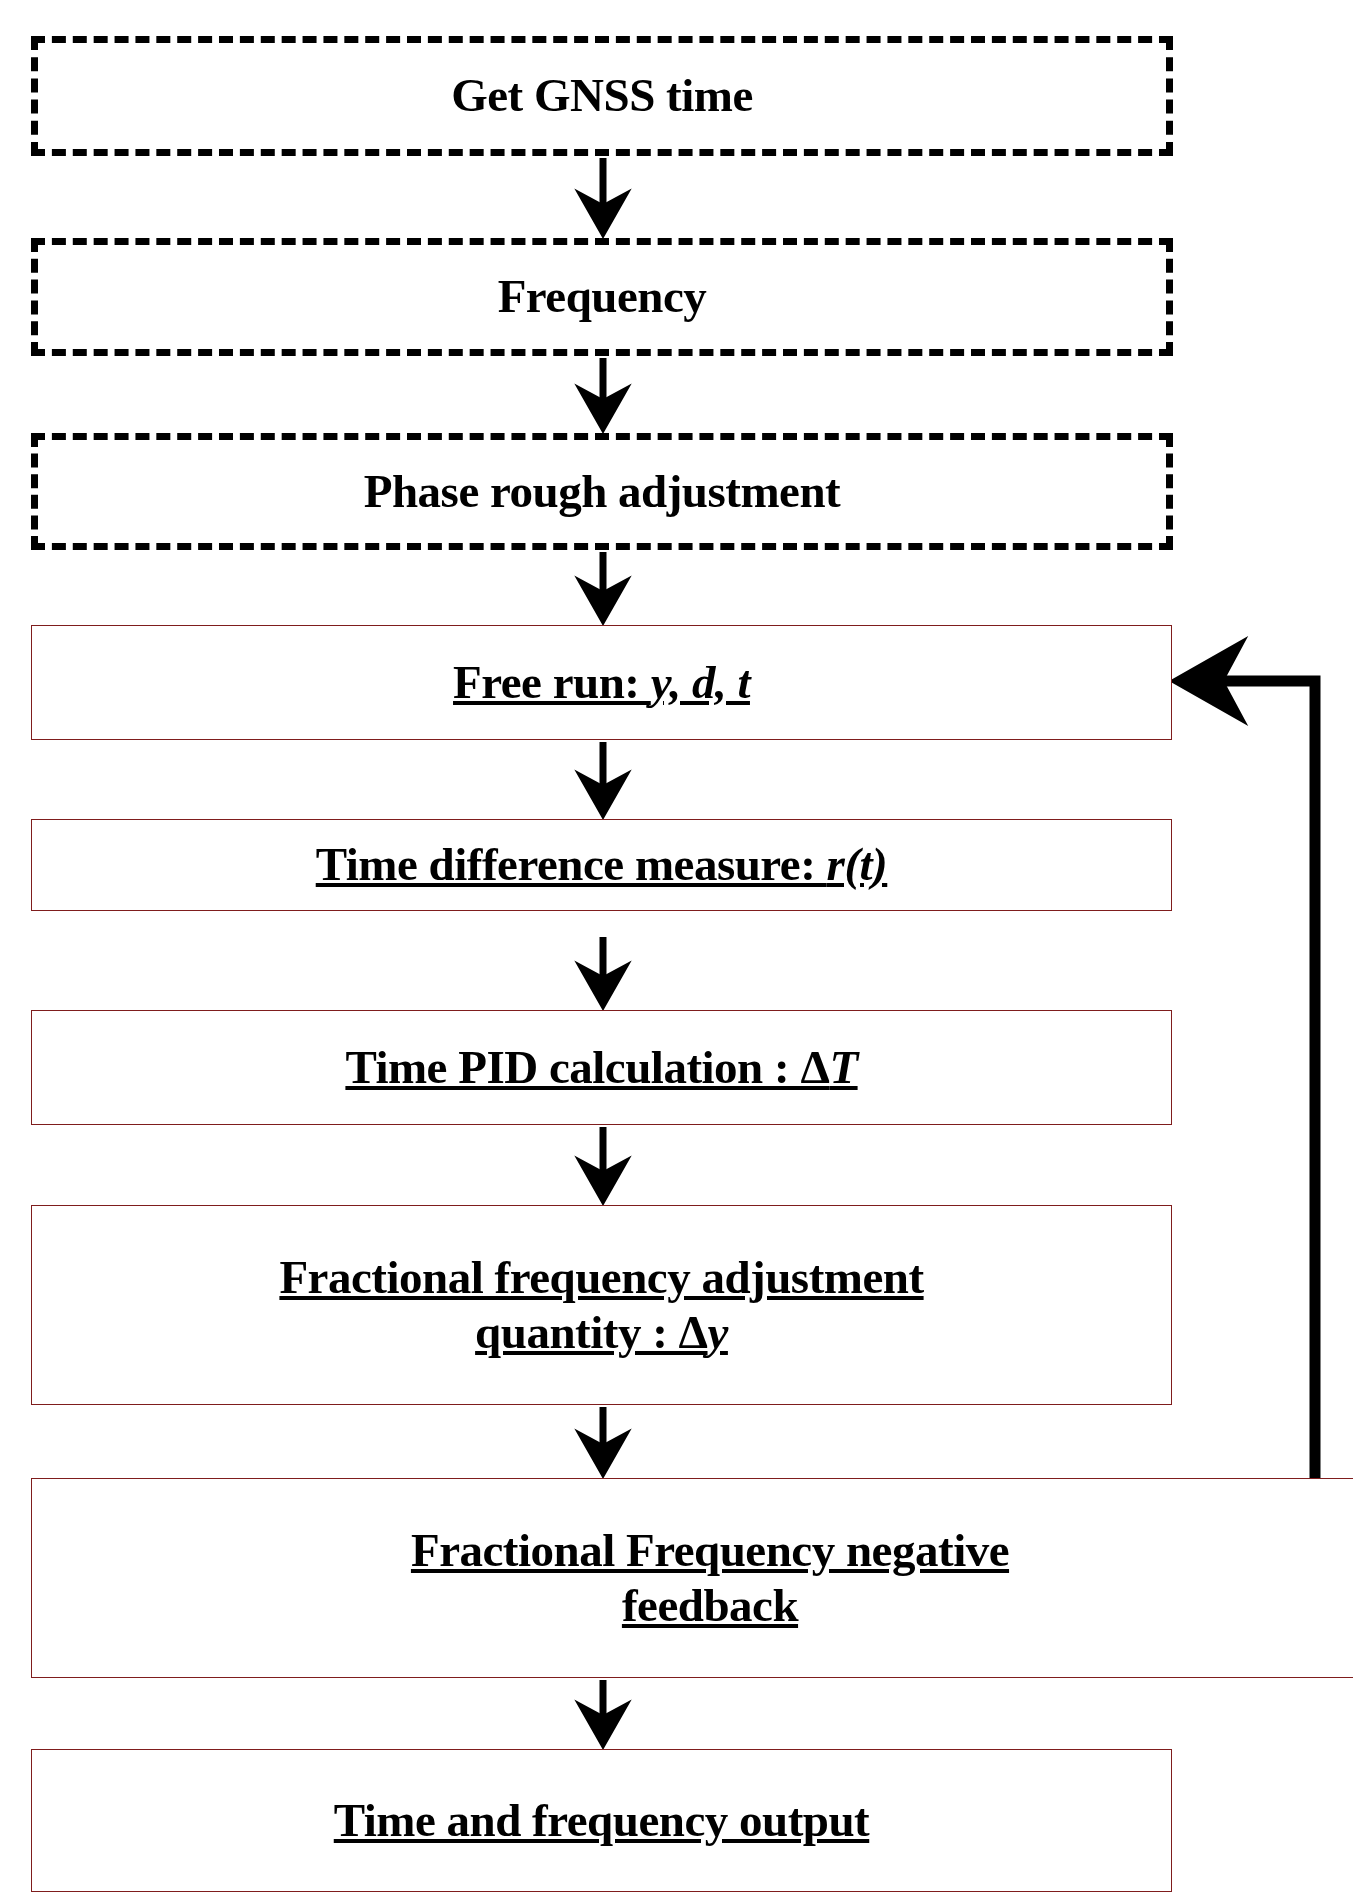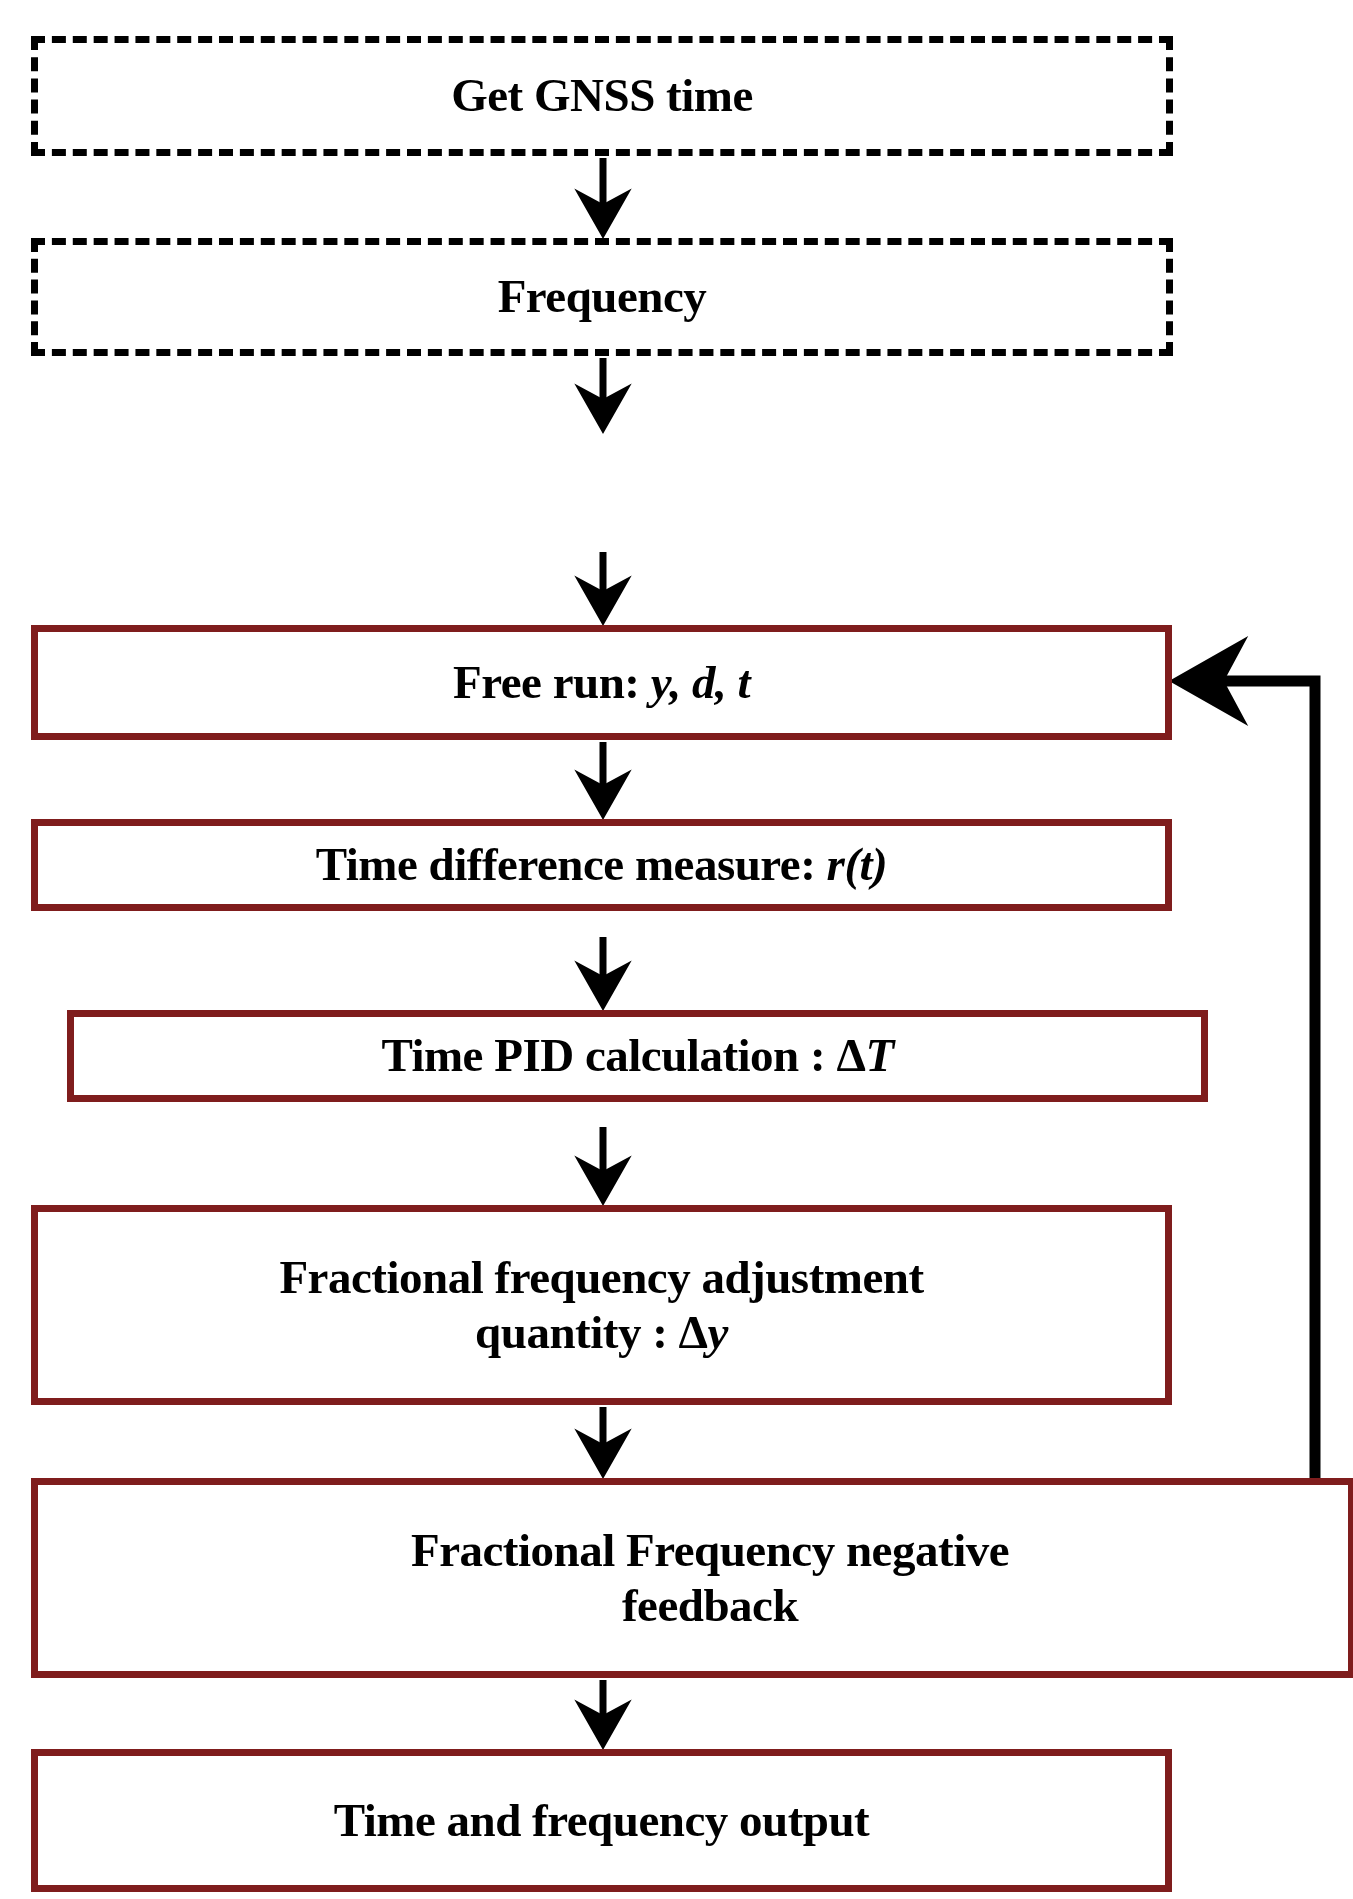--- a/index.html
+++ b/index.html
@@ -25,21 +25,22 @@
     text-align: center;
     color: #000000;
     font-weight: bold;
     line-height: 1.18;
     letter-spacing: -0.5px;
   }
   .node.dashed {
     border: 7px dashed #000000;
   }
   .node.solid {
-    border: 7px solid #7f1d1d;
+    border: 1px solid #7f1d1d;
+    text-decoration: underline;
   }
   .node .label {
     padding: 0 14px;
     font-size: 47px;
     white-space: pre-wrap;
   }
   .node .label .it {
     font-style: italic;
   }
   .arrow-layer {
@@ -78,30 +79,33 @@
   </svg>
 
   <div class="node dashed" style="left:31px; top:36px; width:1142px; height:120px;">
     <span class="label">Get GNSS time</span>
   </div>
 
   <div class="node dashed" style="left:31px; top:238px; width:1142px; height:118px;">
     <span class="label">Frequency</span>
   </div>
 
+  <div class="node dashed" style="left:31px; top:433px; width:1142px; height:117px;">
+    <span class="label">Phase rough adjustment</span>
+  </div>
 
   <div class="node solid" style="left:31px; top:625px; width:1141px; height:115px;">
     <span class="label"><span>Free run: </span><span class="it">y, d, t</span></span>
   </div>
 
   <div class="node solid" style="left:31px; top:819px; width:1141px; height:92px;">
     <span class="label"><span>Time difference measure: </span><span class="it">r(t)</span></span>
   </div>
 
-  <div class="node solid" style="left:31px; top:1010px; width:1141px; height:92px;margin-left:36px;">
+  <div class="node solid" style="left:31px; top:1010px; width:1141px; height:115px;">
     <span class="label"><span>Time PID calculation : Δ</span><span class="it">T</span></span>
   </div>
 
   <div class="node solid" style="left:31px; top:1205px; width:1141px; height:200px;">
     <span class="label"><span>Fractional frequency adjustment
 quantity : Δ</span><span class="it">y</span></span>
   </div>
 
   <div class="node solid" style="left:31px; top:1478px; width:1324px; height:200px;padding-left:34px;">
     <span class="label">Fractional Frequency negative

